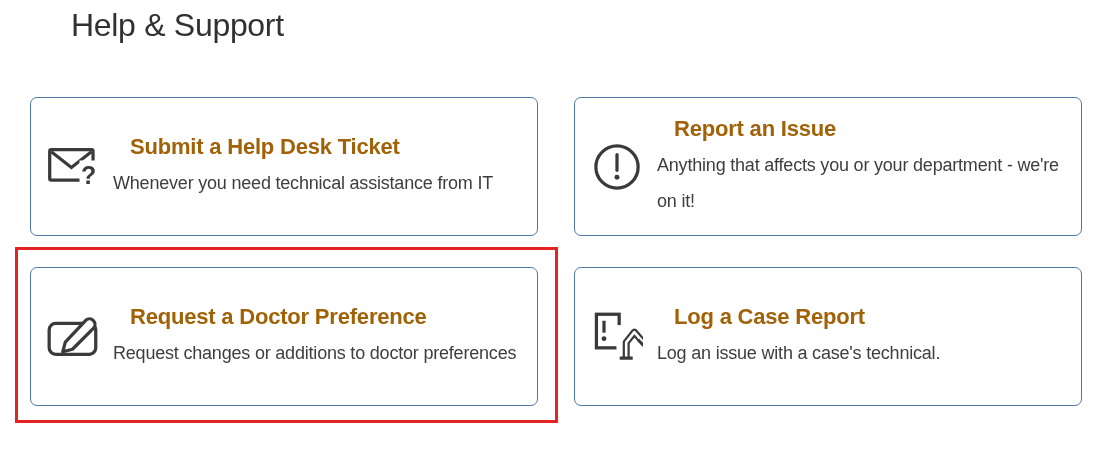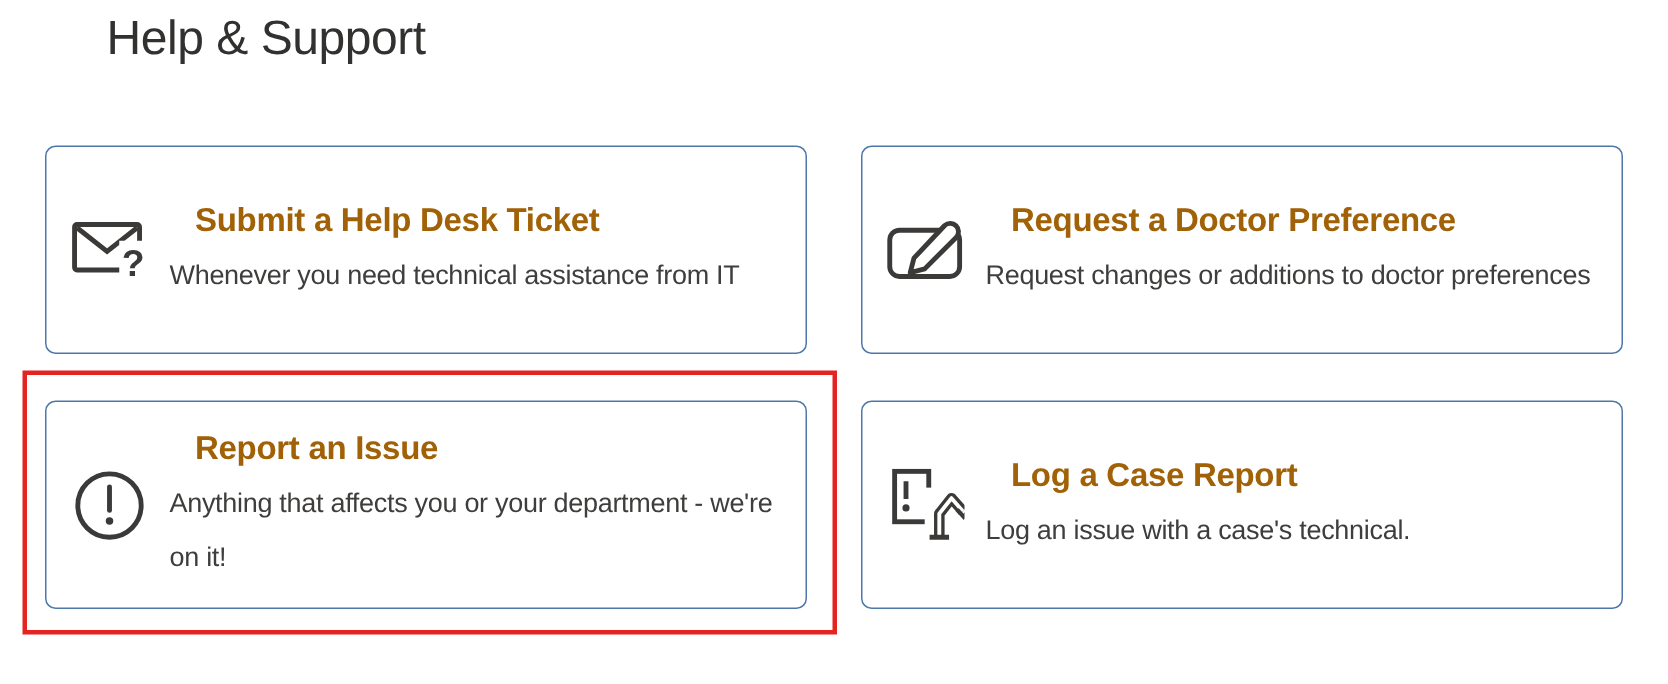--- a/index.html
+++ b/index.html
@@ -106,41 +106,41 @@
       </span>
       <div class="card-text">
         <div class="card-title">Submit a Help Desk Ticket</div>
         <div class="card-desc">Whenever you need technical assistance from IT</div>
       </div>
     </div>
 
     <div class="card">
       <span class="card-icon">
         <svg width="52" height="52" viewBox="0 0 48 48" aria-hidden="true">
-          <rect class="stroke" x="2" y="11.5" width="43" height="28.5" rx="6"></rect>
-          <path d="M35.8 8.6 a5.1 5.1 0 0 1 7.2 7.2 L23.5 35.3 L14.6 37.6 L16.9 28.7 Z" fill="#ffffff" stroke="#3b3a39" stroke-width="3" stroke-linejoin="round"></path>
-        </svg>
-      </span>
-      <div class="card-text">
-        <div class="card-title">Request a Doctor Preference</div>
-        <div class="card-desc">Request changes or additions to doctor preferences</div>
-      </div>
-    </div>
-
-    <div class="card">
-      <span class="card-icon">
-        <svg width="52" height="52" viewBox="0 0 48 48" aria-hidden="true">
           <circle class="stroke" cx="24" cy="24" r="19.5" stroke-width="2.6"></circle>
           <line class="stroke" x1="24" y1="12.5" x2="24" y2="27" stroke-width="3.2" stroke-linecap="round"></line>
           <circle class="fillg" cx="24" cy="33.5" r="2.3"></circle>
         </svg>
       </span>
       <div class="card-text">
         <div class="card-title">Report an Issue</div>
         <div class="card-desc">Anything that affects you or your department - we're on it!</div>
+      </div>
+    </div>
+
+    <div class="card">
+      <span class="card-icon">
+        <svg width="52" height="52" viewBox="0 0 48 48" aria-hidden="true">
+          <rect class="stroke" x="2" y="11.5" width="43" height="28.5" rx="6"></rect>
+          <path d="M35.8 8.6 a5.1 5.1 0 0 1 7.2 7.2 L23.5 35.3 L14.6 37.6 L16.9 28.7 Z" fill="#ffffff" stroke="#3b3a39" stroke-width="3" stroke-linejoin="round"></path>
+        </svg>
+      </span>
+      <div class="card-text">
+        <div class="card-title">Request a Doctor Preference</div>
+        <div class="card-desc">Request changes or additions to doctor preferences</div>
       </div>
     </div>
 
     <div class="card">
       <span class="card-icon">
         <svg width="52" height="52" viewBox="0 0 48 48" aria-hidden="true">
           <rect class="stroke" x="5" y="3" width="21" height="31"></rect>
           <line class="stroke" x1="12" y1="9" x2="12" y2="20" stroke-width="3.2"></line>
           <circle class="fillg" cx="12" cy="25.5" r="2.2"></circle>
           <rect x="23.5" y="13" width="24.5" height="31" fill="#ffffff"></rect>

